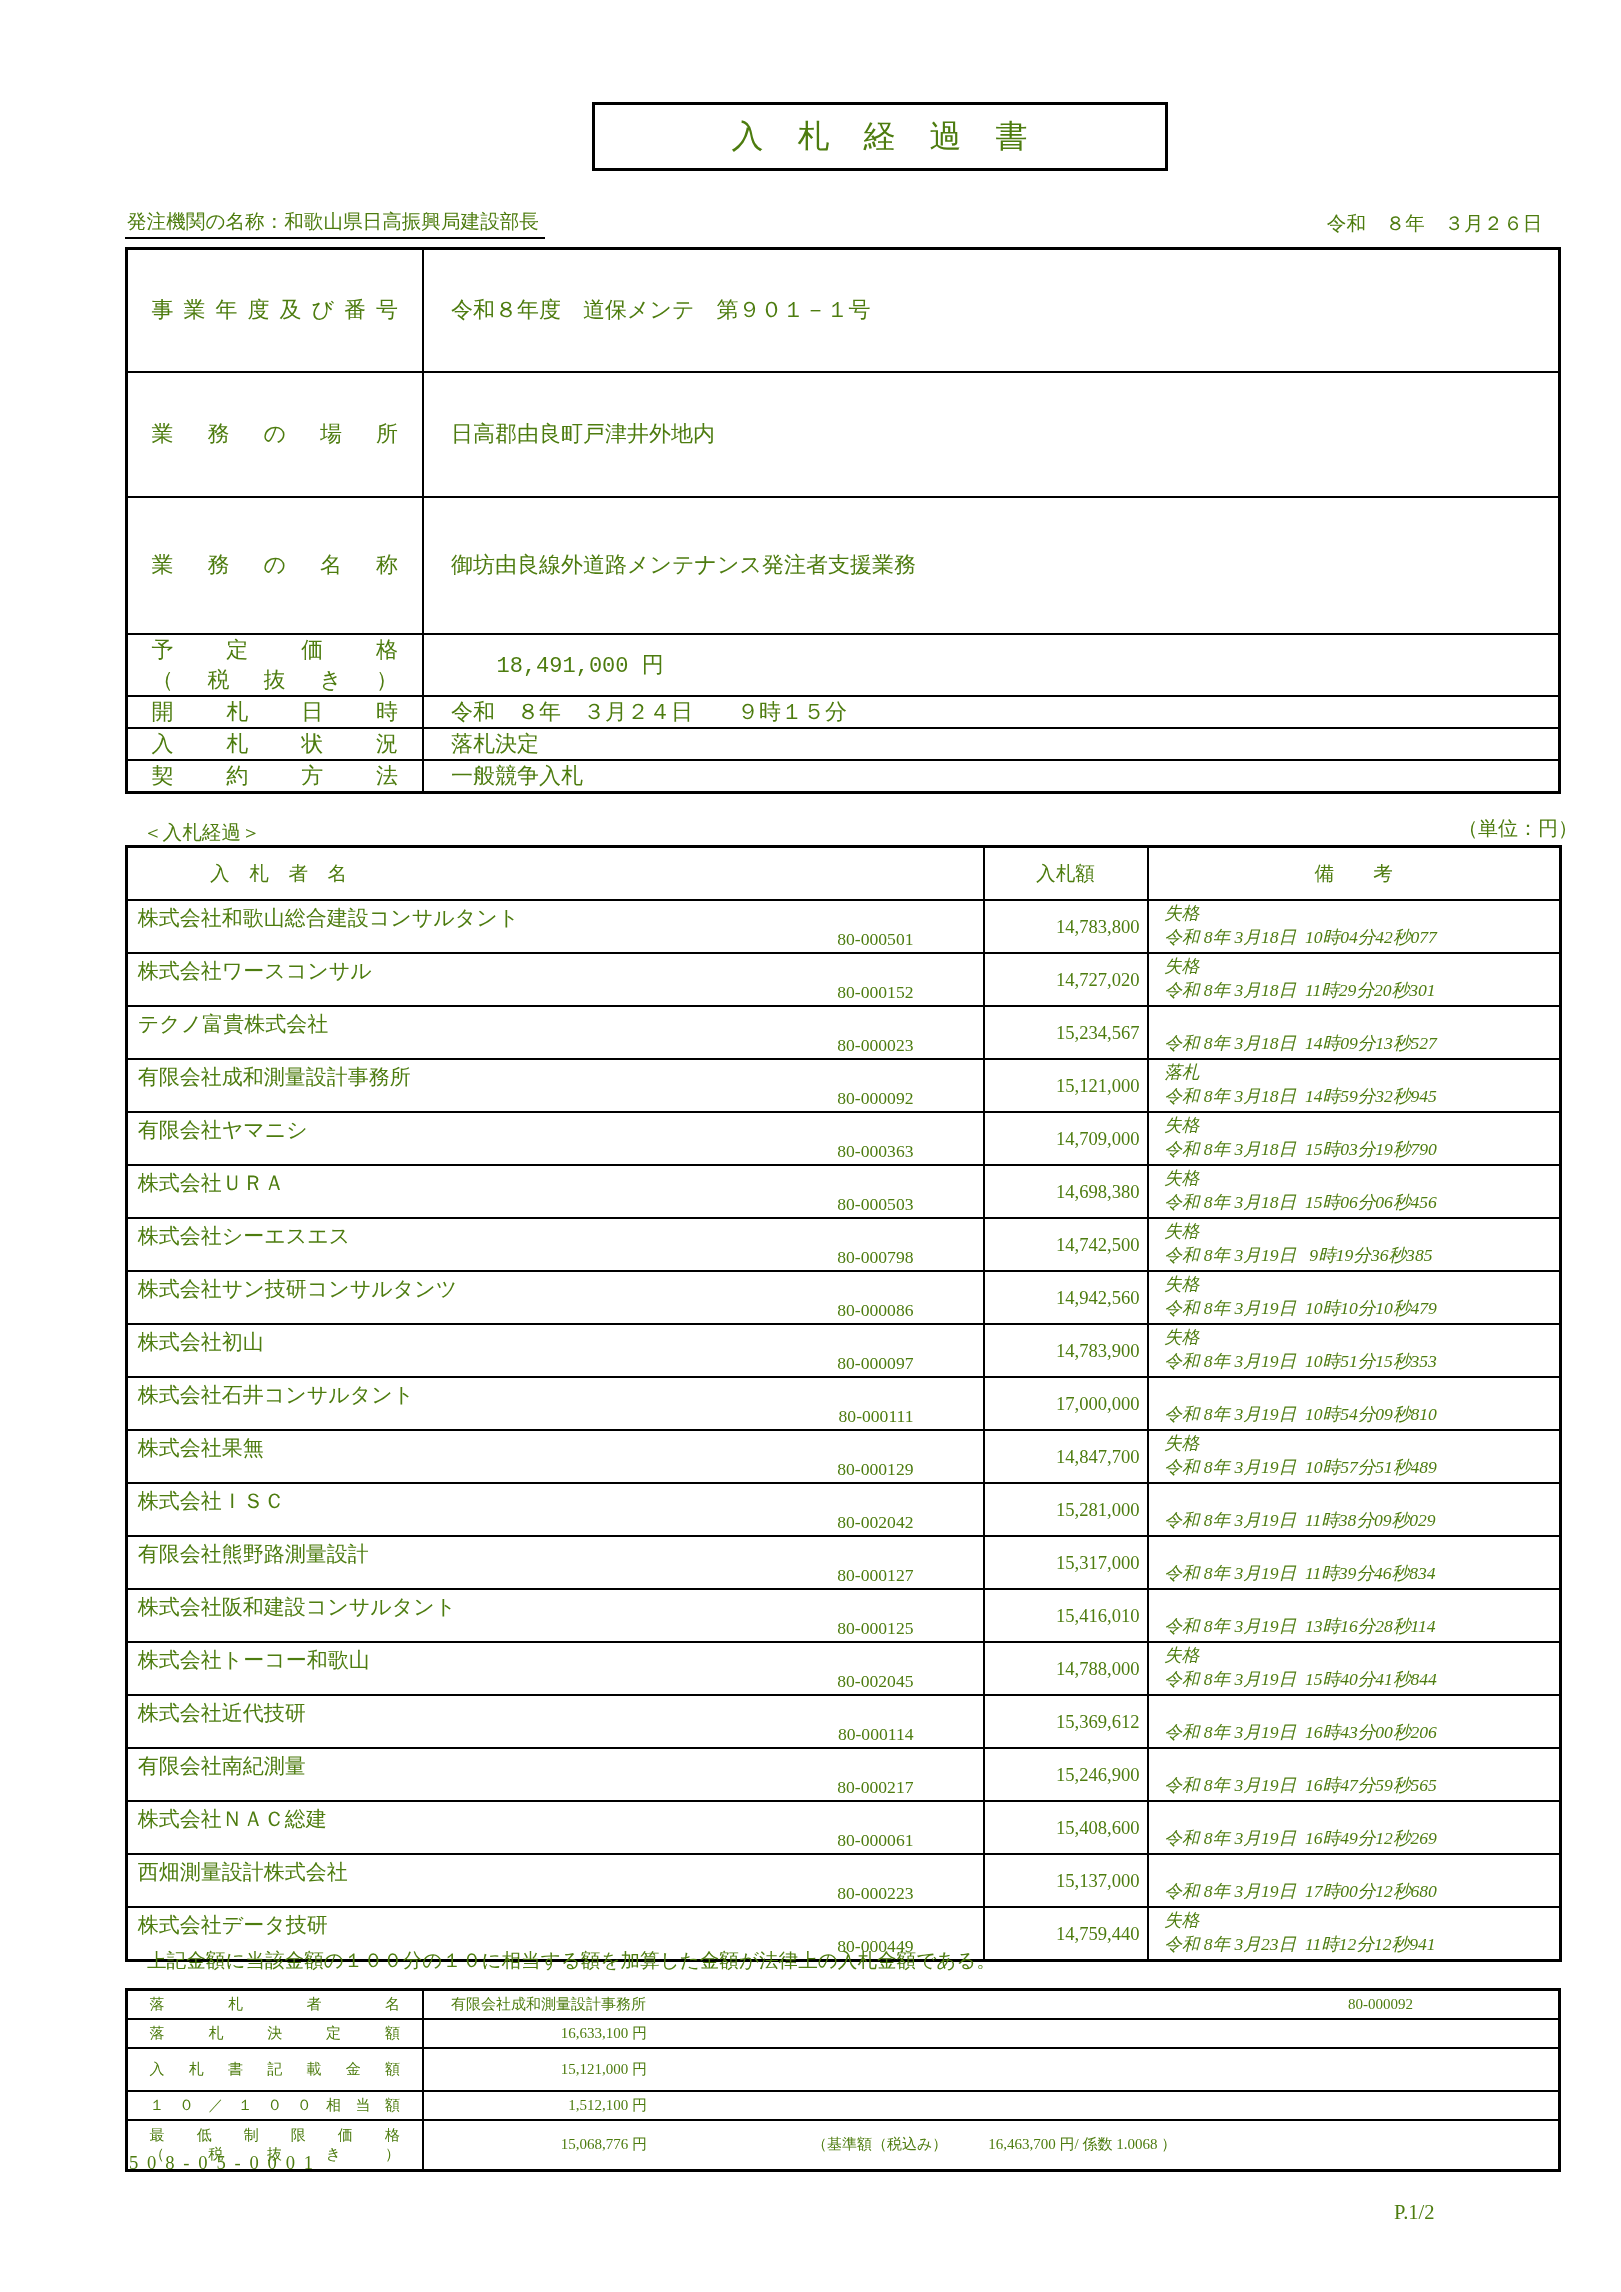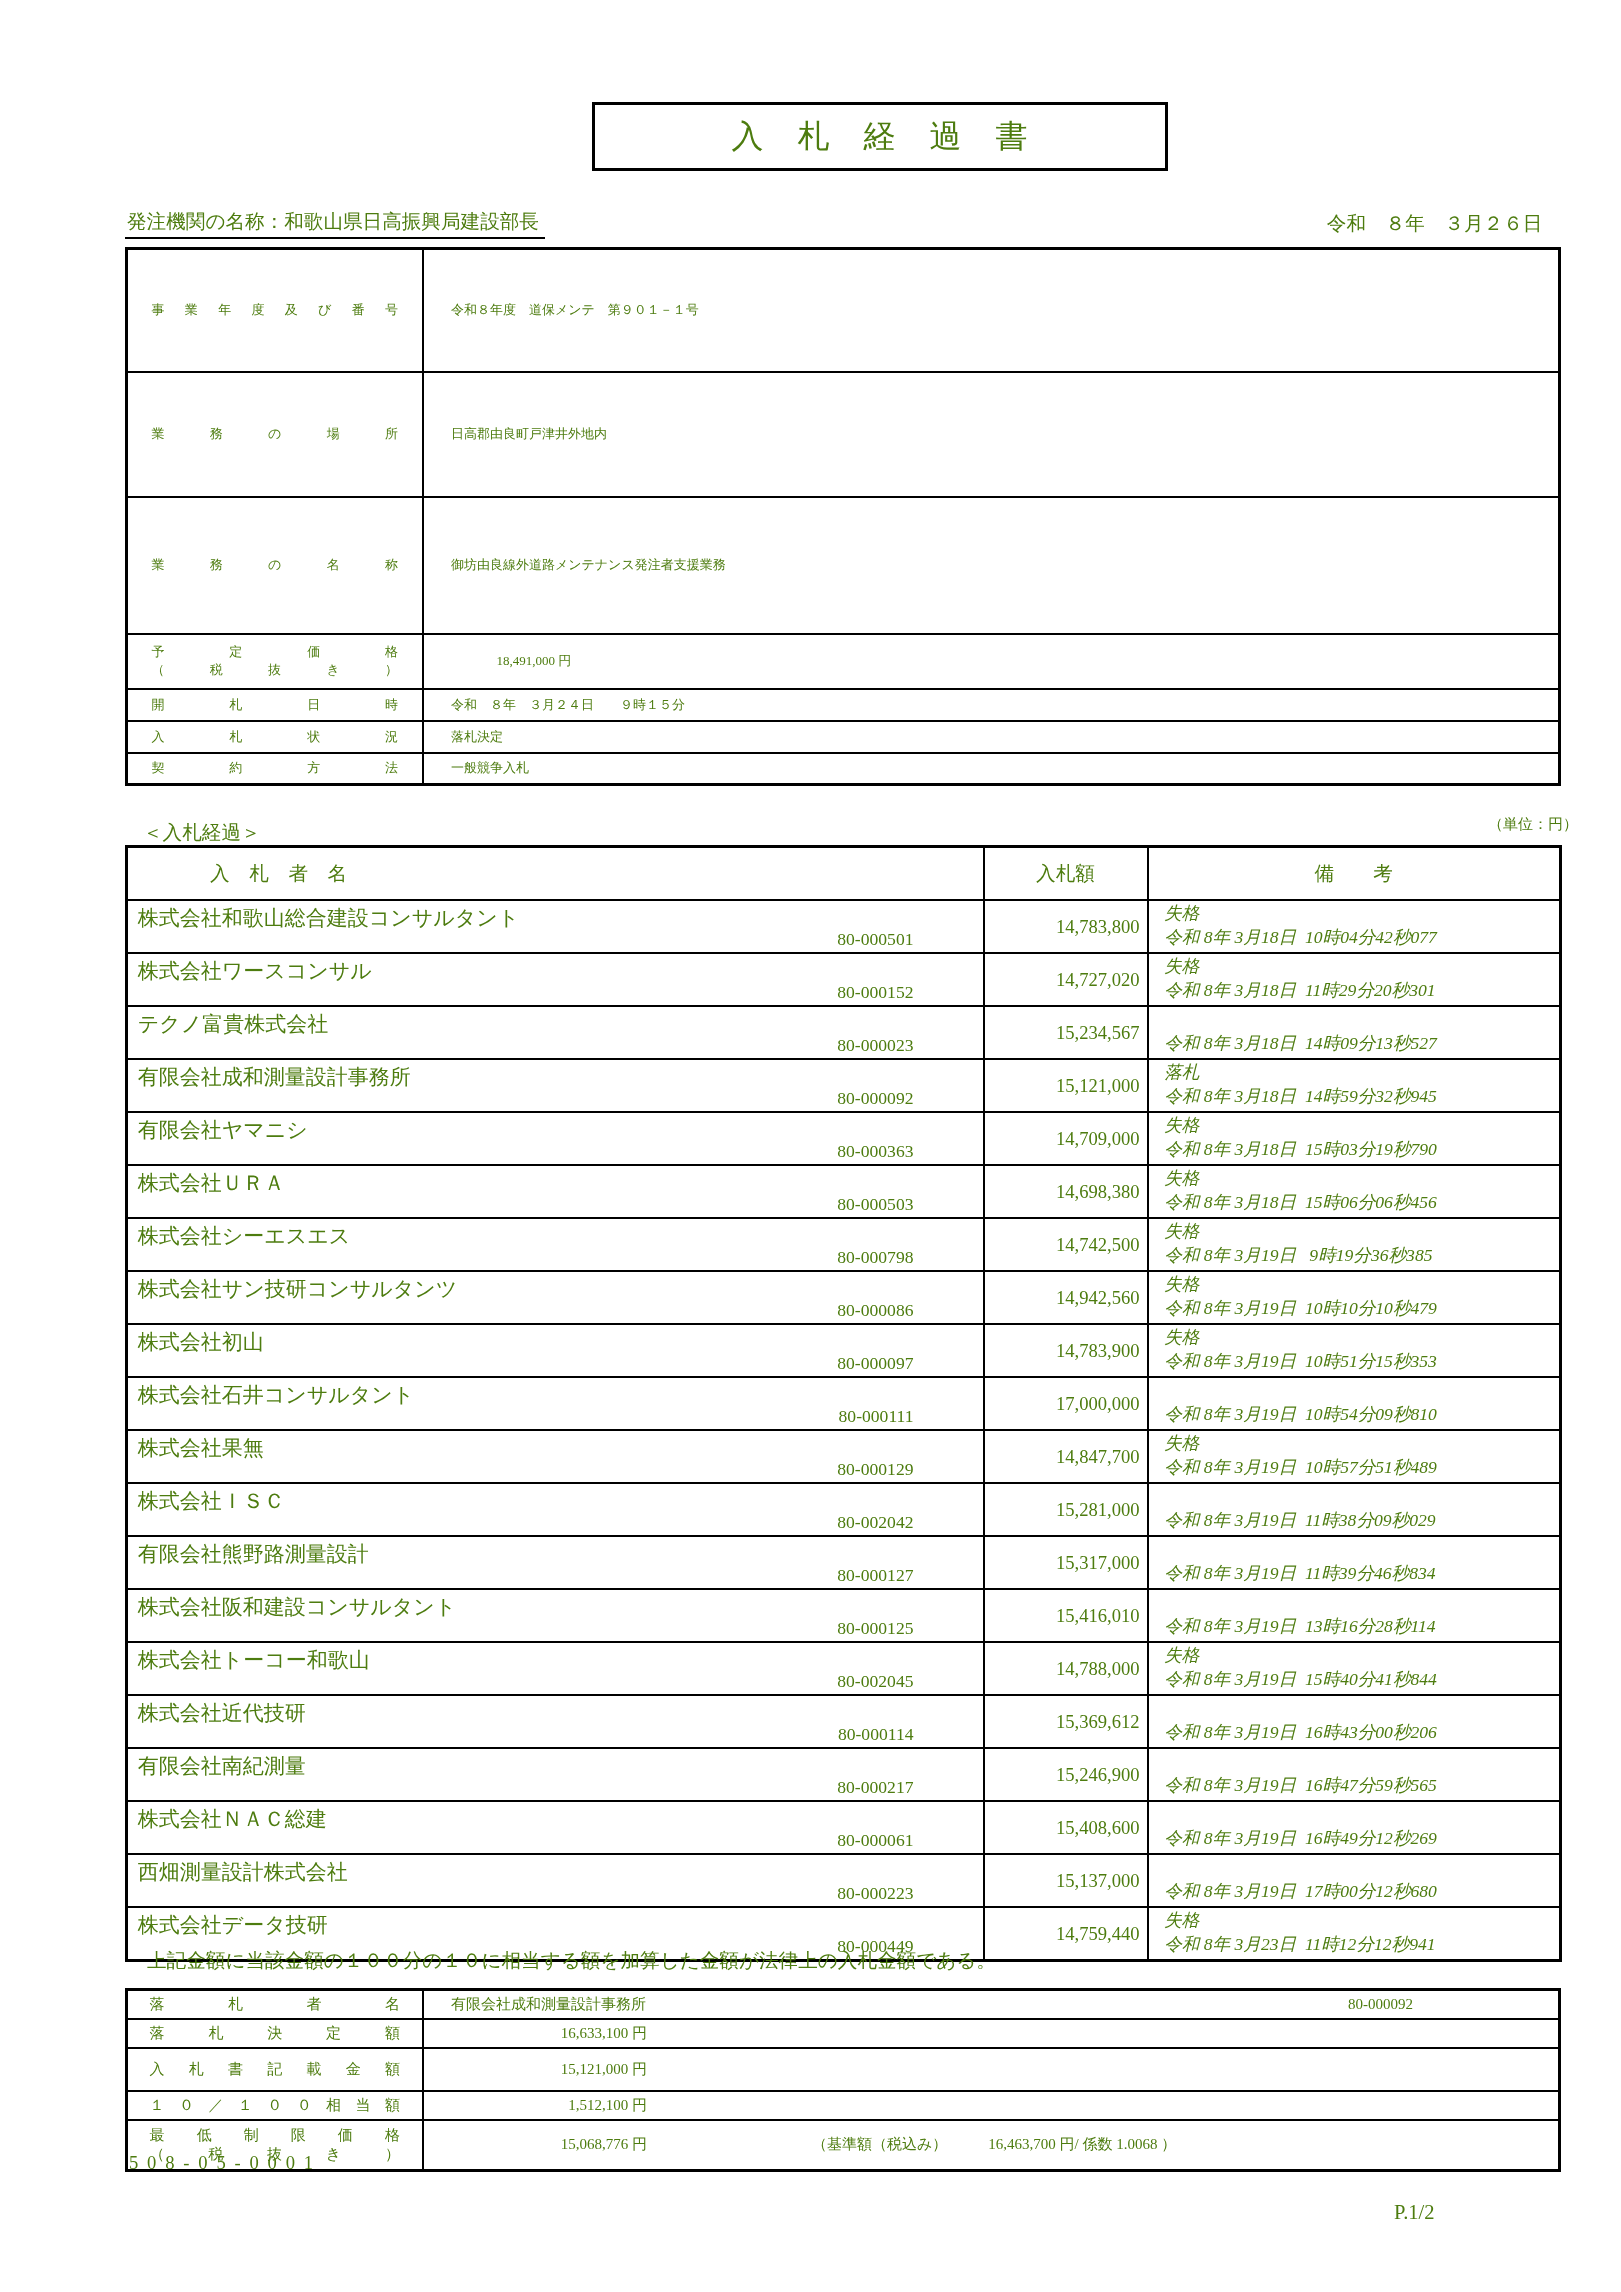--- a/index.html
+++ b/index.html
@@ -10,28 +10,28 @@
              text-align:center;font-size:32px;padding:9.8px 0 8.8px 0;letter-spacing:1px;}
 
   .header-line{position:absolute;left:125px;top:208px;width:1433px;height:33px;}
   .agency{display:inline-block;font-size:19.6px;border-bottom:2px solid #000;padding:0 5.9px 2px 2px;}
   .header-date{position:absolute;right:15.7px;top:2px;font-size:19.6px;}
 
   table{border-collapse:collapse;table-layout:fixed;}
   td,th{font-weight:normal;padding:0;overflow:hidden;}
 
   .summary-table{position:absolute;left:125px;top:247px;width:1433px;border:3.9px solid #000;}
-  .summary-table td{border:2.9px solid #000;font-size:13px;vertical-align:middle;}
+  .summary-table td{border:2.9px solid #000;font-size:22px;vertical-align:middle;font-family:Liberation Mono, monospace;}
   .summary-table td.label-cell{padding:0 23.5px;}
   .jlabel{display:block;text-align:justify;text-align-last:justify;}
   .summary-table td.value-cell{padding-left:27.4px;}
   .summary-table td.value-cell.indent{padding-left:73px;}
 
   .bid-caption{position:absolute;left:143px;top:819px;font-size:19.6px;}
-  .unit-note{position:absolute;right:63px;top:815px;font-size:15px;}
+  .unit-note{position:absolute;right:63px;top:815px;font-size:20px;}
 
   .bid-table{position:absolute;left:125px;top:845px;width:1433px;border:3.9px solid #000;}
   .bid-table th,.bid-table td{border:2.9px solid #000;}
   .bid-table th{font-size:19.6px;height:51px;vertical-align:middle;}
   .th-bidder{text-align:left;padding-left:82px;}
   .th-amount{text-align:center;}
   .th-remarks{text-align:center;}
   .bid-table td{height:50px;}
   .name-cell{position:relative;}
   .bidder-name{position:absolute;left:9.8px;top:2.9px;font-size:21px;white-space:nowrap;}

